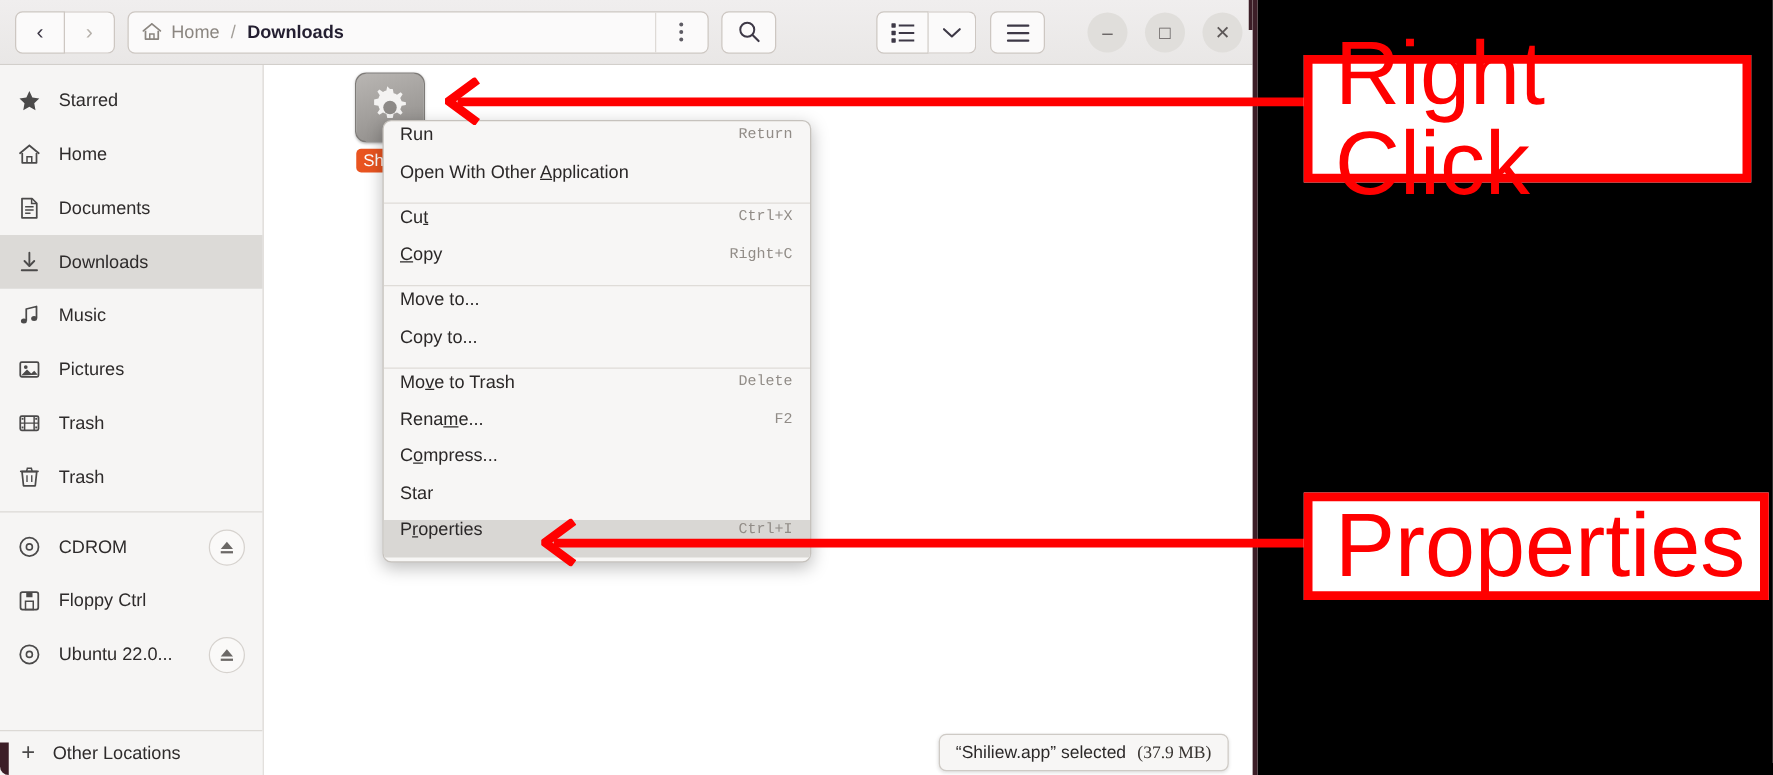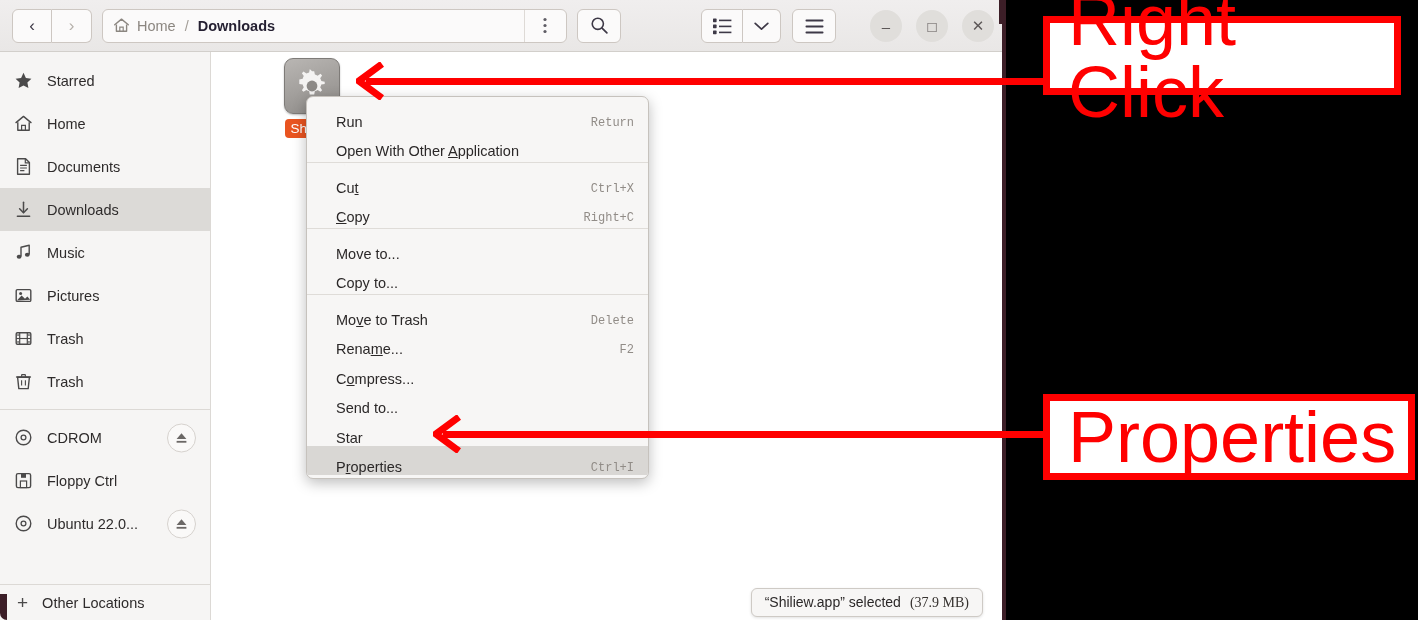--- a/index.html
+++ b/index.html
@@ -115,22 +115,22 @@
   }
 
   
   #ctxmenu {
     position: absolute; left: 306px; top: 96px; width: 343px;
     background: #f7f6f5; border: 1px solid #c6c2bd; border-radius: 7px;
     box-shadow: 0 4px 14px rgba(0,0,0,.26);
     padding: 3px 0; z-index: 40; overflow: hidden;
   }
   .mi {
-    height: 29.5px; display: flex; align-items: flex-end;
-    padding: 0 14px 0 29px; font-size: 14.5px; color: #2b2828;
+    height: 29.5px; display: flex; align-items: flex-start;
+    padding: 0 14px 0 13px; font-size: 14.5px; color: #2b2828;
   }
   .mi.hl { background: #d9d7d4; }
   .mi .lbl { flex: 1; white-space: nowrap; }
   .mi .acc { color: #918c87; font-size: 12px; font-family: Liberation Mono, monospace; }
   .mi u { text-decoration: underline; }
   .mi-sep { height: 1px; background: #dfdcd8; margin: 3px 0; }
 
   
   #statusbar {
     position: absolute; right: 19px; bottom: 3px;
@@ -147,21 +147,21 @@
   #edge-topright { position: absolute; left: 999px; top: 0; width: 7px; height: 24px;
     background: #3c1e27; z-index: 60; }
 
   
   .ann-box {
     position: absolute; background: #ffffff; border: 7px solid #ff0000;
     display: flex; align-items: center; padding-left: 18px;
     color: #ff0000; font-size: 72px; line-height: 1; z-index: 80;
     font-family: "Liberation Sans", sans-serif;
   }
-  #ann-rightclick { left: 1043px; top: 16px; width: 358px; height: 79px; }
+  #ann-rightclick { left: 1043px; top: 44px; width: 358px; height: 102px; }
   #ann-properties { left: 1043px; top: 394px; width: 372px; height: 86px; }
 
   .arrow-line { position: absolute; height: 7px; background: #ff0000; z-index: 75; }
   #arrow1-line { left: 366px; top: 78px; width: 680px; }
   #arrow2-line { left: 443px; top: 431px; width: 603px; }
   .arrow-head { position: absolute; z-index: 76; }
   .arrow-head svg { display: block; }
   #arrow1-head { left: 356px; top: 62px; }
   #arrow2-head { left: 433px; top: 415px; }
 </style>
@@ -431,24 +431,20 @@
     </div>
         <div class="mi">
       <span class="lbl">Rena<u>m</u>e...</span>
       <span class="acc">F2</span>
     </div>
         <div class="mi">
       <span class="lbl">C<u>o</u>mpress...</span>
       <span class="acc"></span>
     </div>
         <div class="mi">
-      <span class="lbl">Send to...</span>
-      <span class="acc"></span>
-    </div>
-        <div class="mi">
       <span class="lbl">Star</span>
       <span class="acc"></span>
     </div>
         <div class="mi hl">
       <span class="lbl">P<u>r</u>operties</span>
       <span class="acc">Ctrl+I</span>
     </div>
       </div>
 
     <div id="statusbar">

